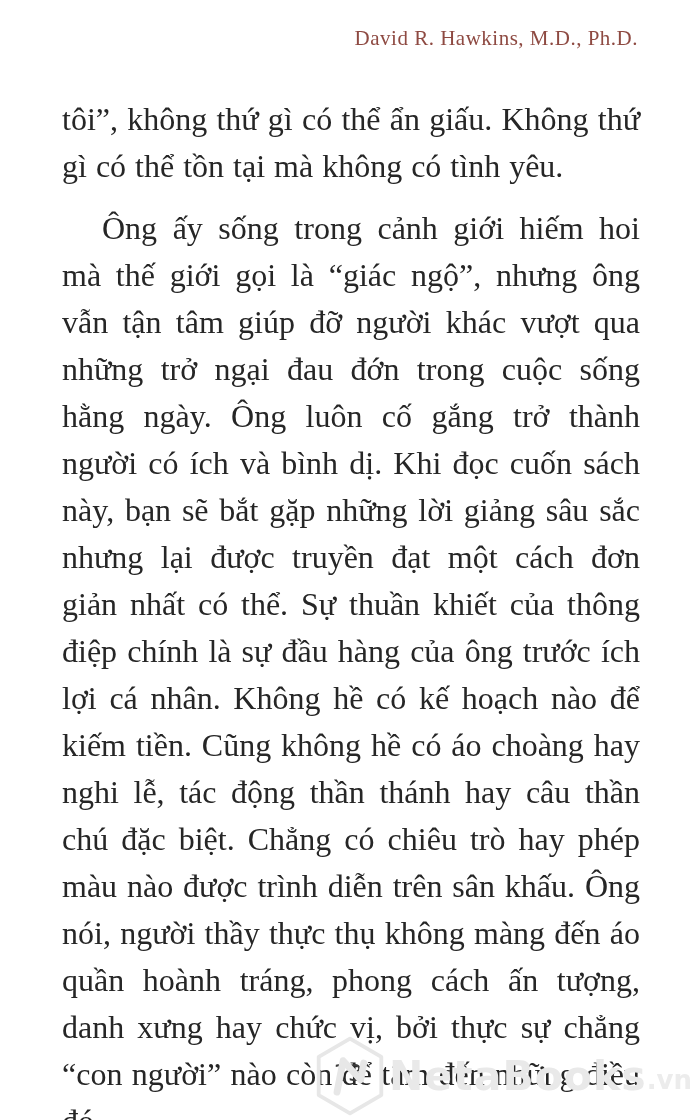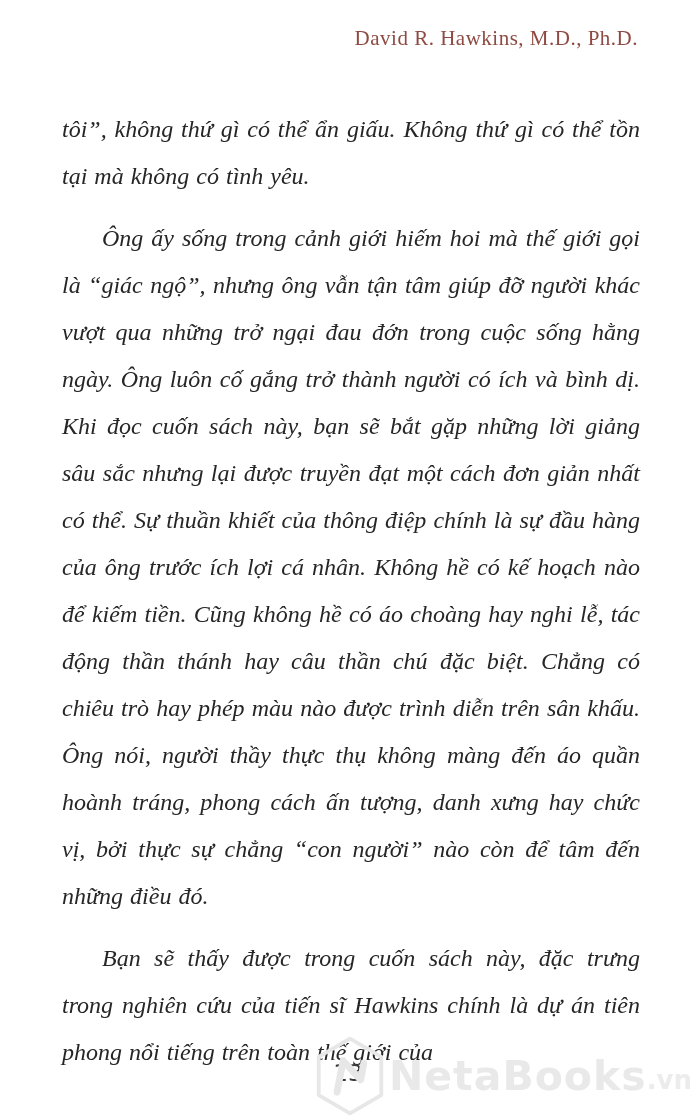--- a/index.html
+++ b/index.html
@@ -24,27 +24,26 @@
     color: #8e4a42;
   }
   .content {
     position: absolute;
     top: 96px;
     left: 62px;
     right: 56px;
     color: #262626;
   }
   .content p {
-    font-size: 24px;
+    font-size: 32px;
     line-height: 47px;
     text-align: justify;
     text-justify: inter-word;
-    margin: 10px 0 15px 0;
+    margin: 0 0 15px 0;
     word-spacing: 1px;
-    font-style: italic;
   }
   .content p.indent { text-indent: 40px; }
   .page-number {
     position: absolute;
     bottom: 34px;
     left: 0;
     right: 0;
     text-align: center;
     font-family: "DejaVu Sans", sans-serif;
     font-size: 23px;

